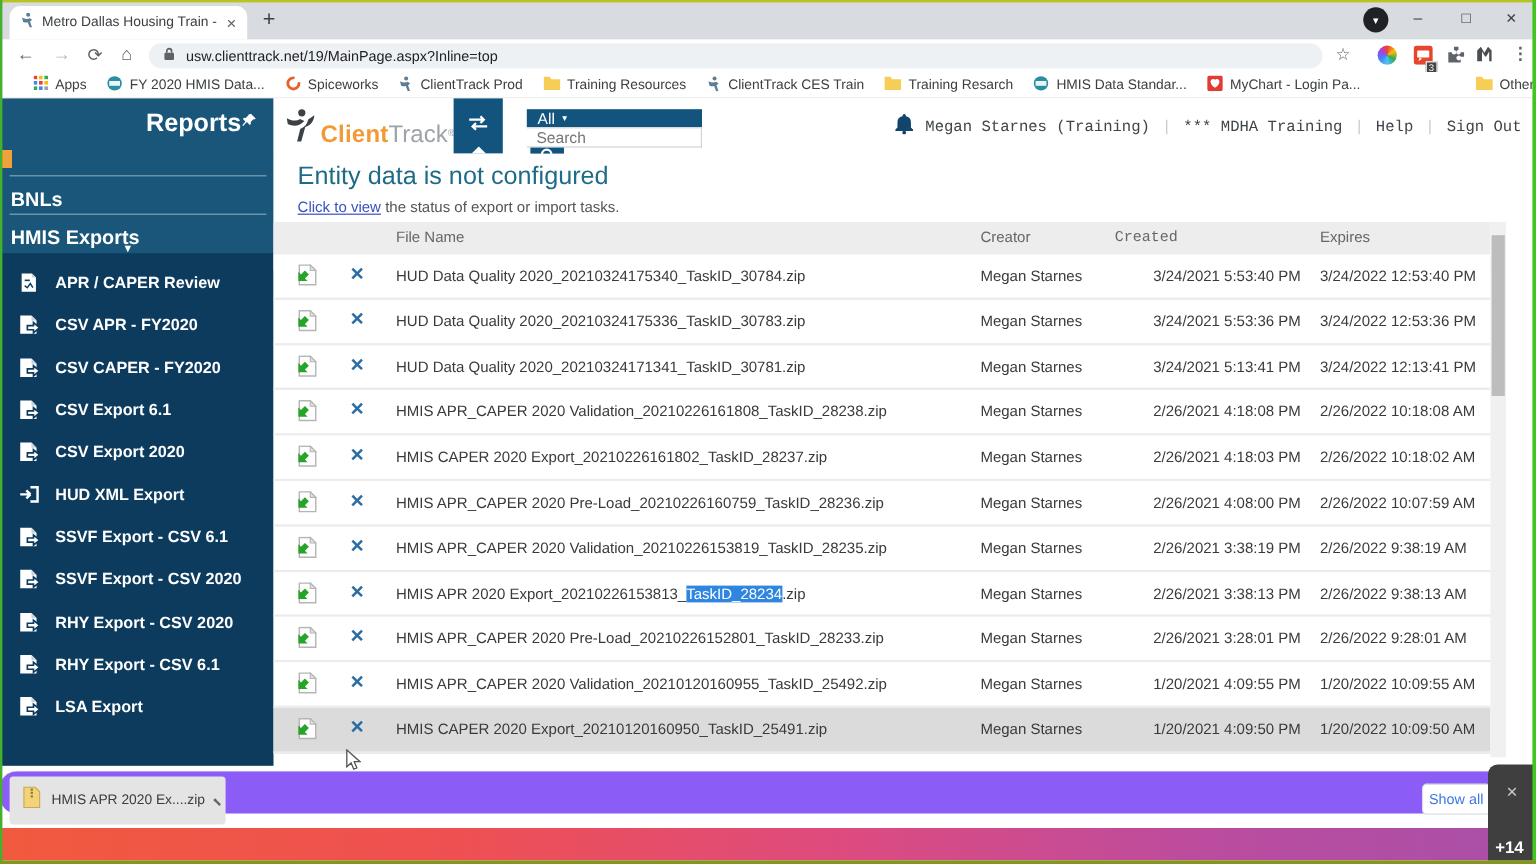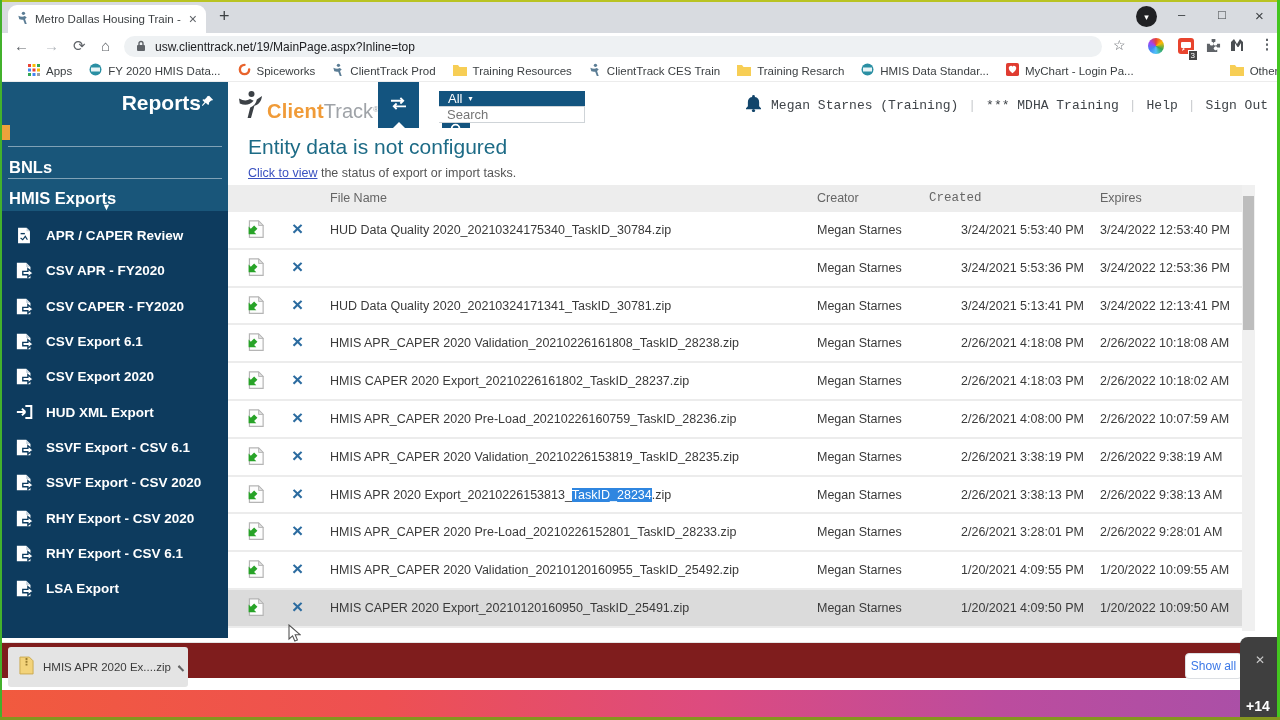--- a/index.html
+++ b/index.html
@@ -86,21 +86,21 @@
   .row .dl { position:absolute; left:14px; top:8px; }
   .row .del { position:absolute; left:64px; top:5px; font-size:19px; font-weight:700; color:#2c6ca0; line-height:1.3; }
   .cell { position:absolute; top:11px; font-size:12.5px; color:#3a3a3a; white-space:nowrap; }
   .c-file { left:102px; } .c-creator { left:589px; } .c-created { left:692px;margin-left:41px; } .c-expires { left:872px; }
   .sel { background:#2f86e0; color:#fff; }
 
   .sbar { position:absolute; left:1014px; top:57px; width:13px; height:446px; background:#f0f0f0; }
   .sthumb { position:absolute; left:1px; top:11px; width:11px; height:134px; background:#bdbdbd; }
 
   
-  .dlbar { position:absolute; left:0; top:642px; width:1280px; height:36px; background:#7f1d1d; border-top:1px solid #e4e4e4; }
+  .dlbar { position:absolute; left:0; top:642px; width:1280px; height:36px; background:#8b5cf6; border-top:1px solid #e4e4e4;border-radius:14px; }
   .chip { position:absolute; left:8px; top:4px; width:180px; height:40px; background:#e4e4e4; border-radius:3px; display:flex; align-items:center; gap:9px; padding:0 11px; }
   .chip-label { font-size:11.5px; color:#3c3c3c; white-space:nowrap; }
   .chev-up { width:7px; height:7px; border-top:2px solid #666; border-right:2px solid #666; transform:rotate(-45deg); margin-top:3px; }
   .showall { position:absolute; left:1185px; top:10px; width:57px; height:26px; background:#fff; border:1px solid #dcdfe3; border-radius:4px; color:#3b78e7; font-size:12px; display:flex; align-items:center; justify-content:center; }
 
   
   .bottomstrip { position:absolute; left:0; top:690px; width:1280px; height:27px; z-index:30;
     background:linear-gradient(90deg,#f15a3e 0%,#ee5052 30%,#dd4b7f 55%,#bc4c9e 78%,#a850a8 100%); }
   .dark-panel { position:absolute; left:1240px; top:637px; width:40px; height:80px; background:#3f3f3f; border-radius:8px 0 0 0; z-index:40; }
   .panel-x { position:absolute; left:15px; top:16px; color:#c9c9c9; font-size:12px; }
@@ -461,20 +461,21 @@
           <span class="cell c-created">3/24/2021 5:53:40 PM</span>
           <span class="cell c-expires">3/24/2022 12:53:40 PM</span>
         </div>
         <div class="row">
           <span class="dl"><svg width="24" height="21" viewBox="0 0 26 23">
               <path d="M8 1h10l5 5v13H8z" fill="#fdfdfd" stroke="#b5b5b5" stroke-width="1.3"></path>
               <path d="M18 1l5 5h-5z" fill="#e2e2e2" stroke="#b5b5b5"></path>
               <path d="M14 8v6h4l-7 7-7-7h4V8z" fill="#27a327" transform="rotate(45 11 14) scale(.85)"></path>
             </svg></span>
           <span class="del">×</span>
+          <span class="cell c-file">HUD Data Quality 2020_20210324175336_TaskID_30783.zip</span>
           <span class="cell c-creator">Megan Starnes</span>
           <span class="cell c-created">3/24/2021 5:53:36 PM</span>
           <span class="cell c-expires">3/24/2022 12:53:36 PM</span>
         </div>
         <div class="row">
           <span class="dl"><svg width="24" height="21" viewBox="0 0 26 23">
               <path d="M8 1h10l5 5v13H8z" fill="#fdfdfd" stroke="#b5b5b5" stroke-width="1.3"></path>
               <path d="M18 1l5 5h-5z" fill="#e2e2e2" stroke="#b5b5b5"></path>
               <path d="M14 8v6h4l-7 7-7-7h4V8z" fill="#27a327" transform="rotate(45 11 14) scale(.85)"></path>
             </svg></span>

